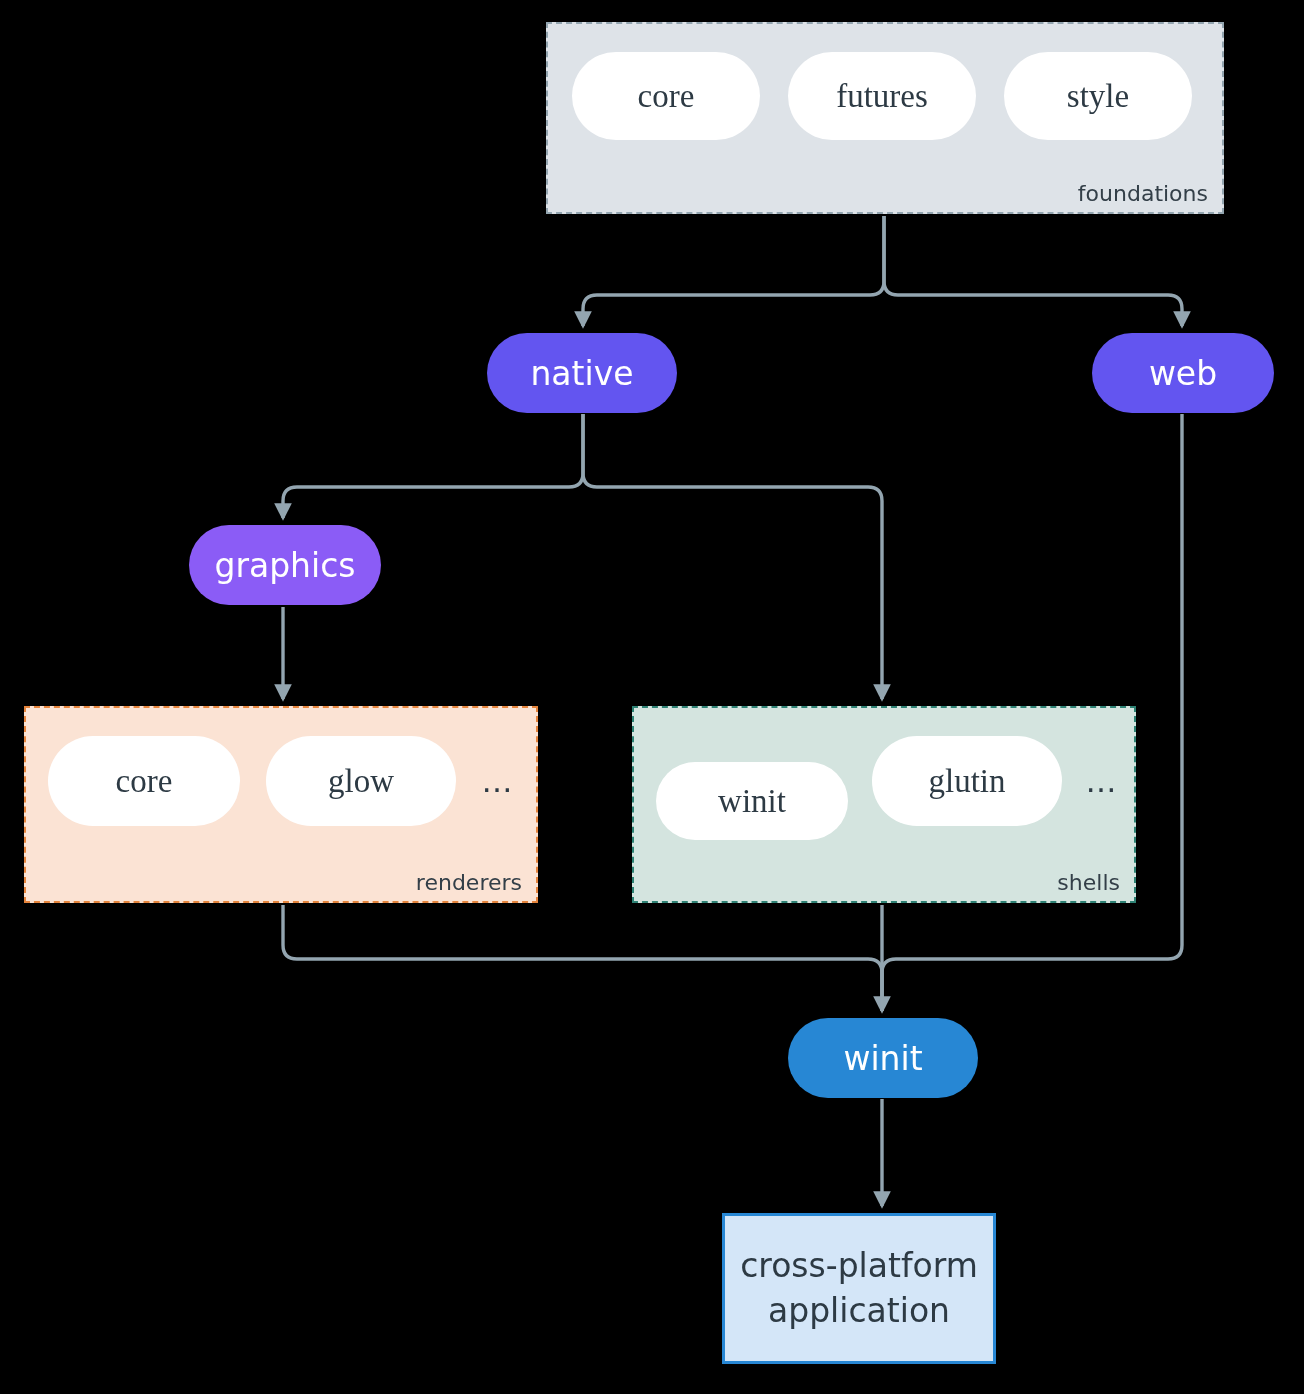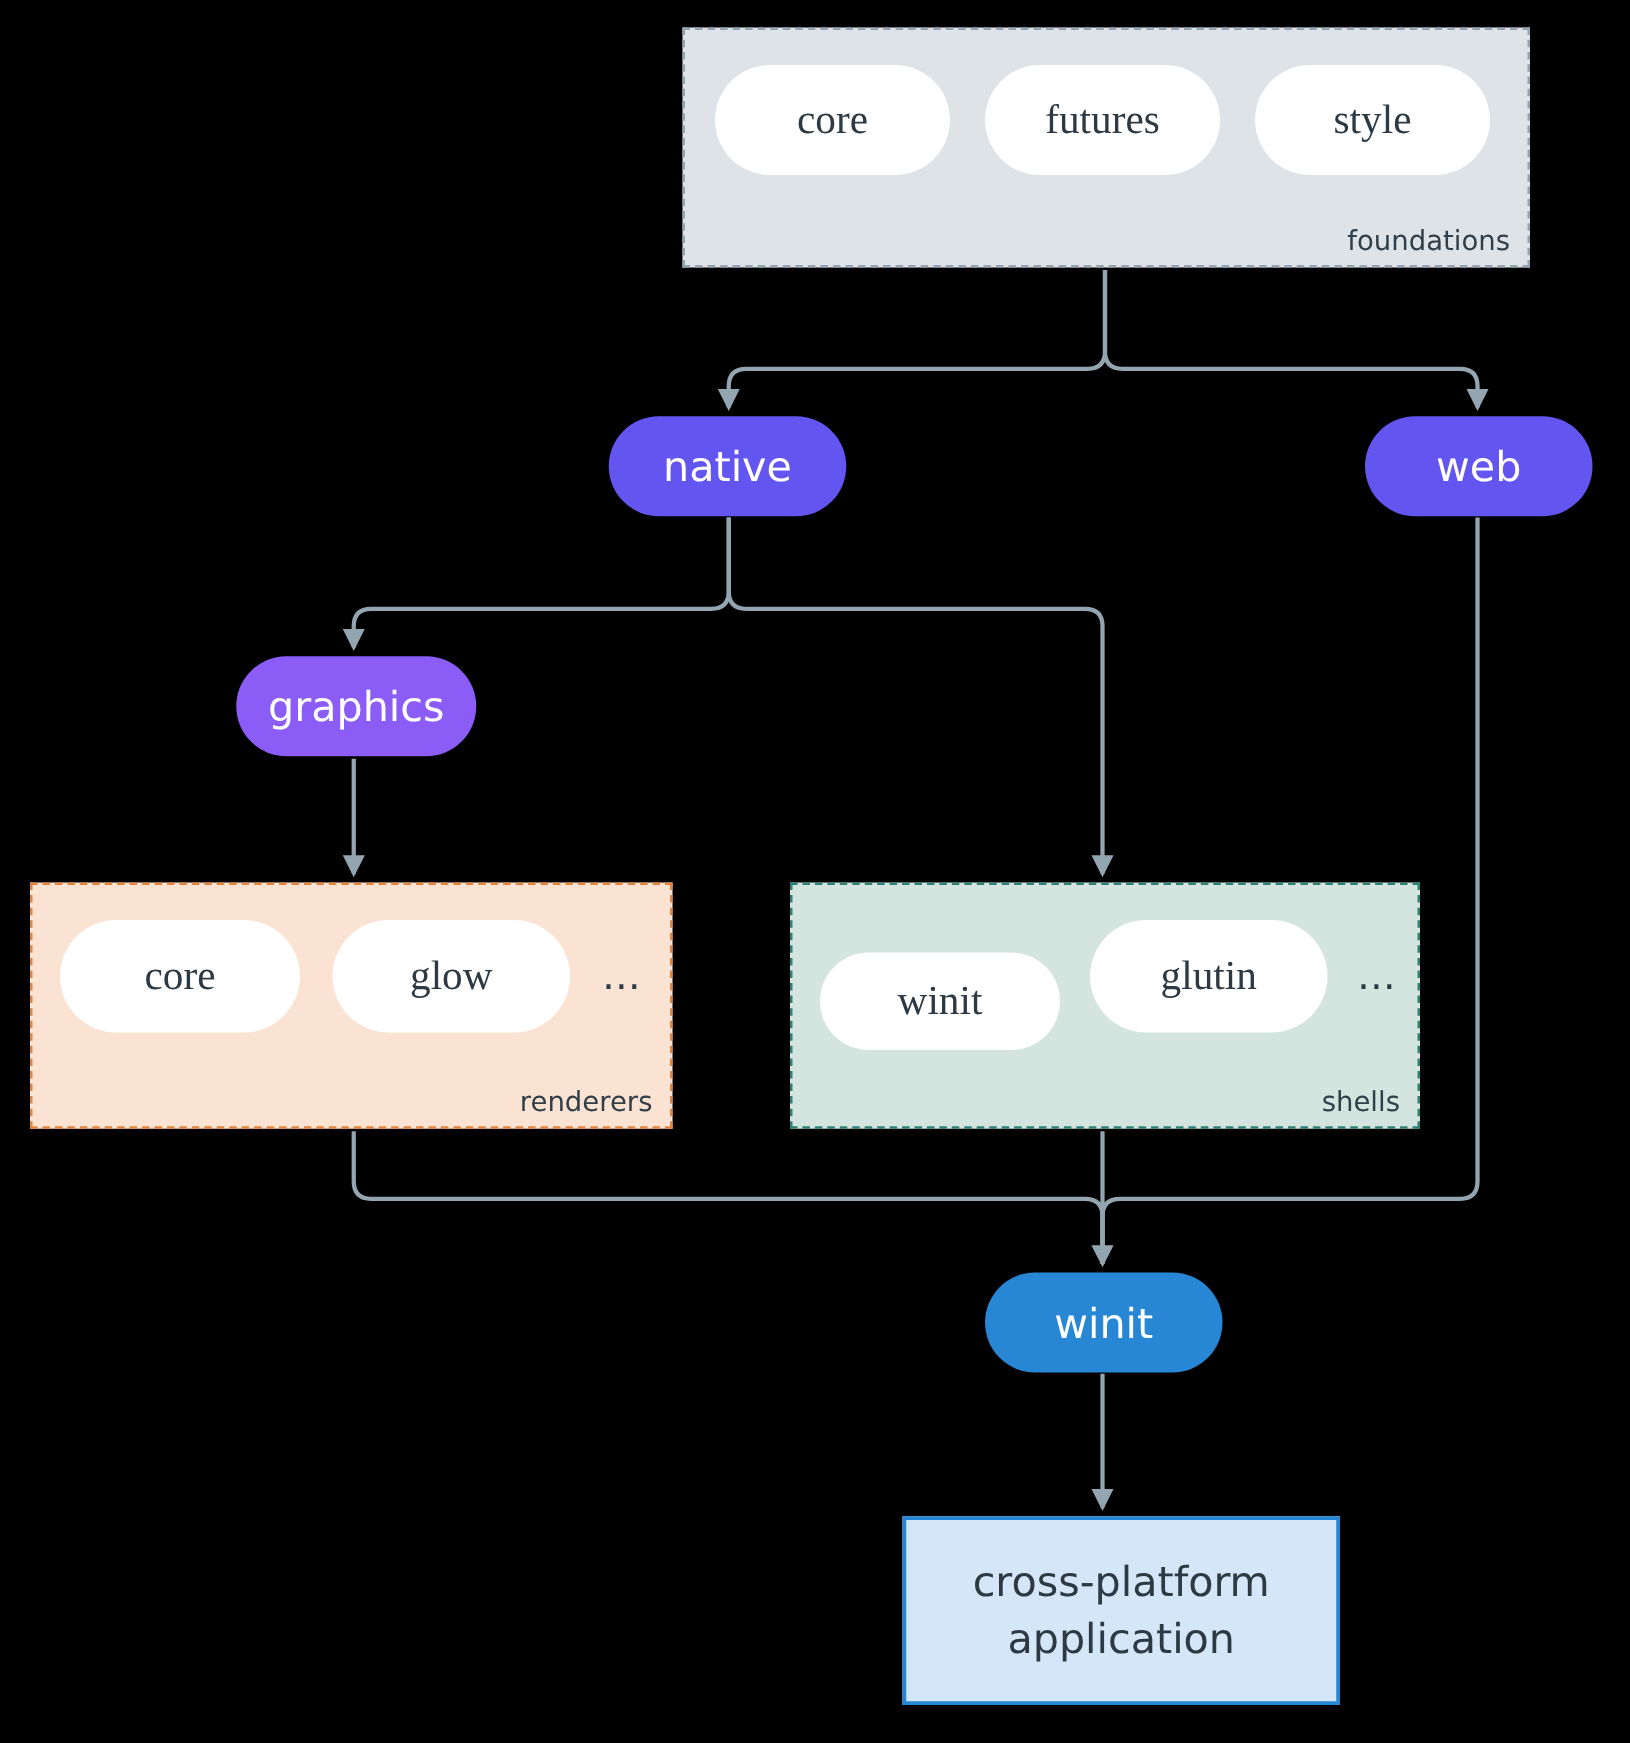--- a/index.html
+++ b/index.html
@@ -164,21 +164,21 @@
     <span>glutin</span>
   </div>
   <div class="ellipsis" style="left:1078px; top:760px; width:46px; height:42px;">
     <span>…</span>
   </div>
 
   <div class="node" style="left:788px; top:1018px; width:190px; height:80px; background:#2787d4;">
     <span>winit</span>
   </div>
 
-  <div class="box" style="left:722px; top:1213px; width:350px; height:151px;
+  <div class="box" style="left:722px; top:1213px; width:274px; height:151px;
               background:#d4e6f8; border-color:#2787d4;">
     <div>
       <div>cross-platform</div>
       <div>application</div>
     </div>
   </div>
 
 </div>
 
 </body></html>

